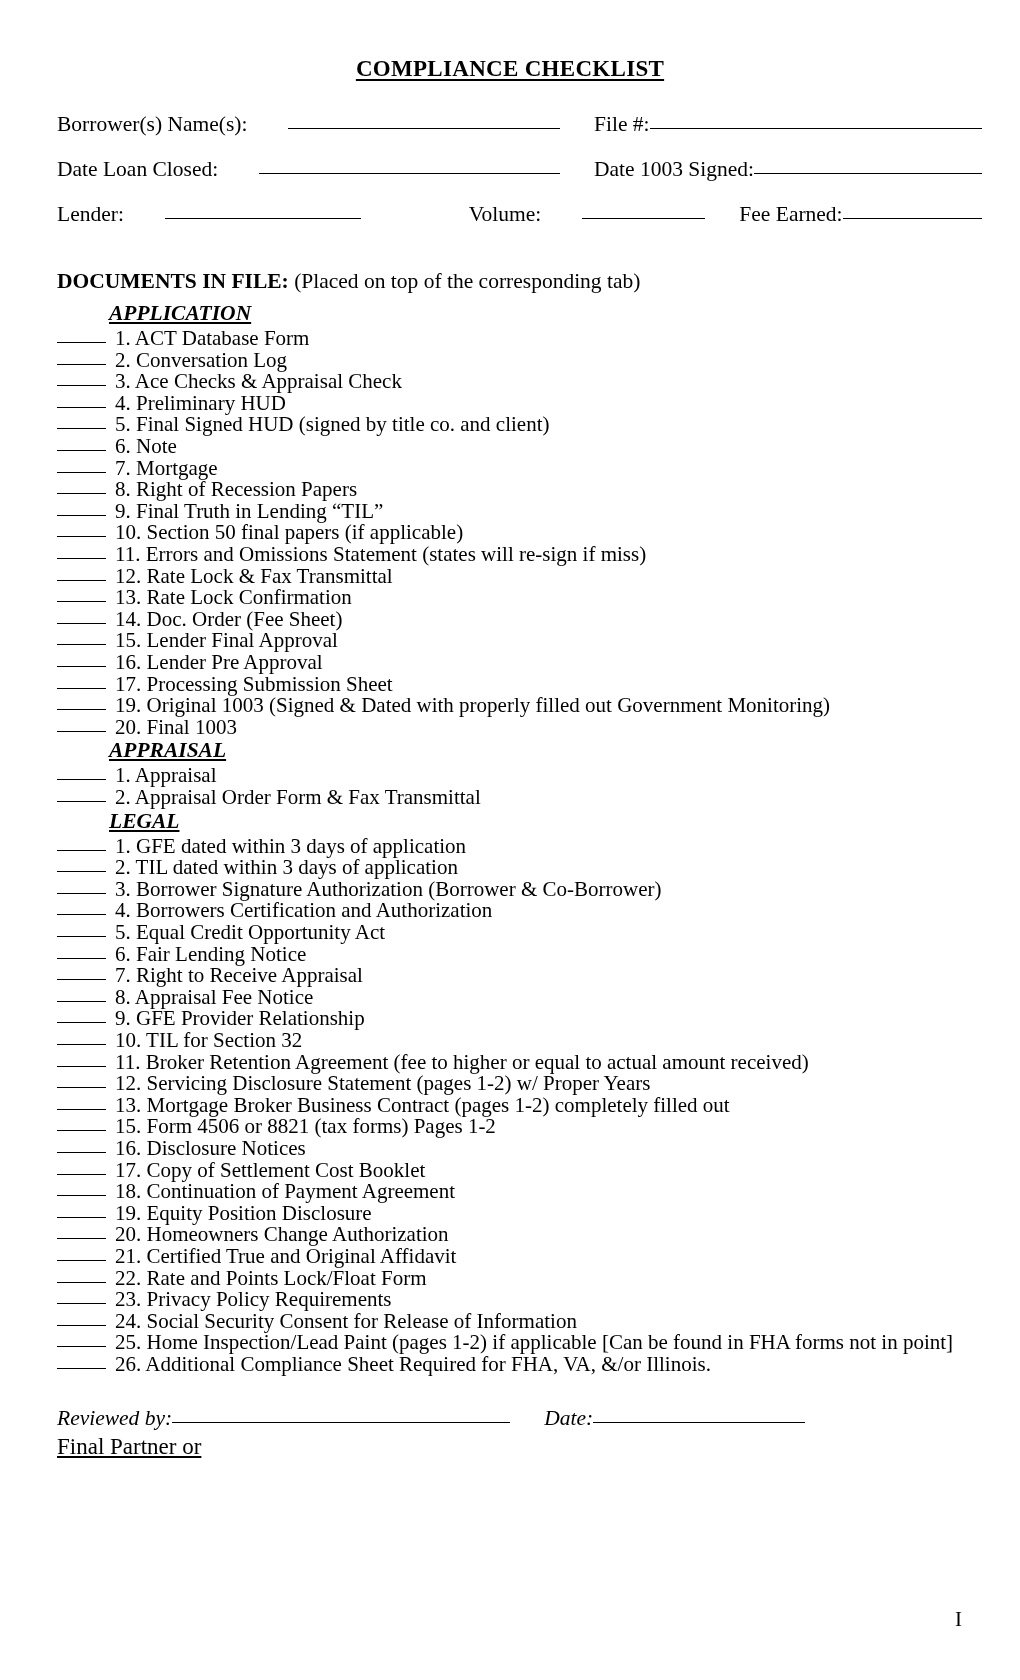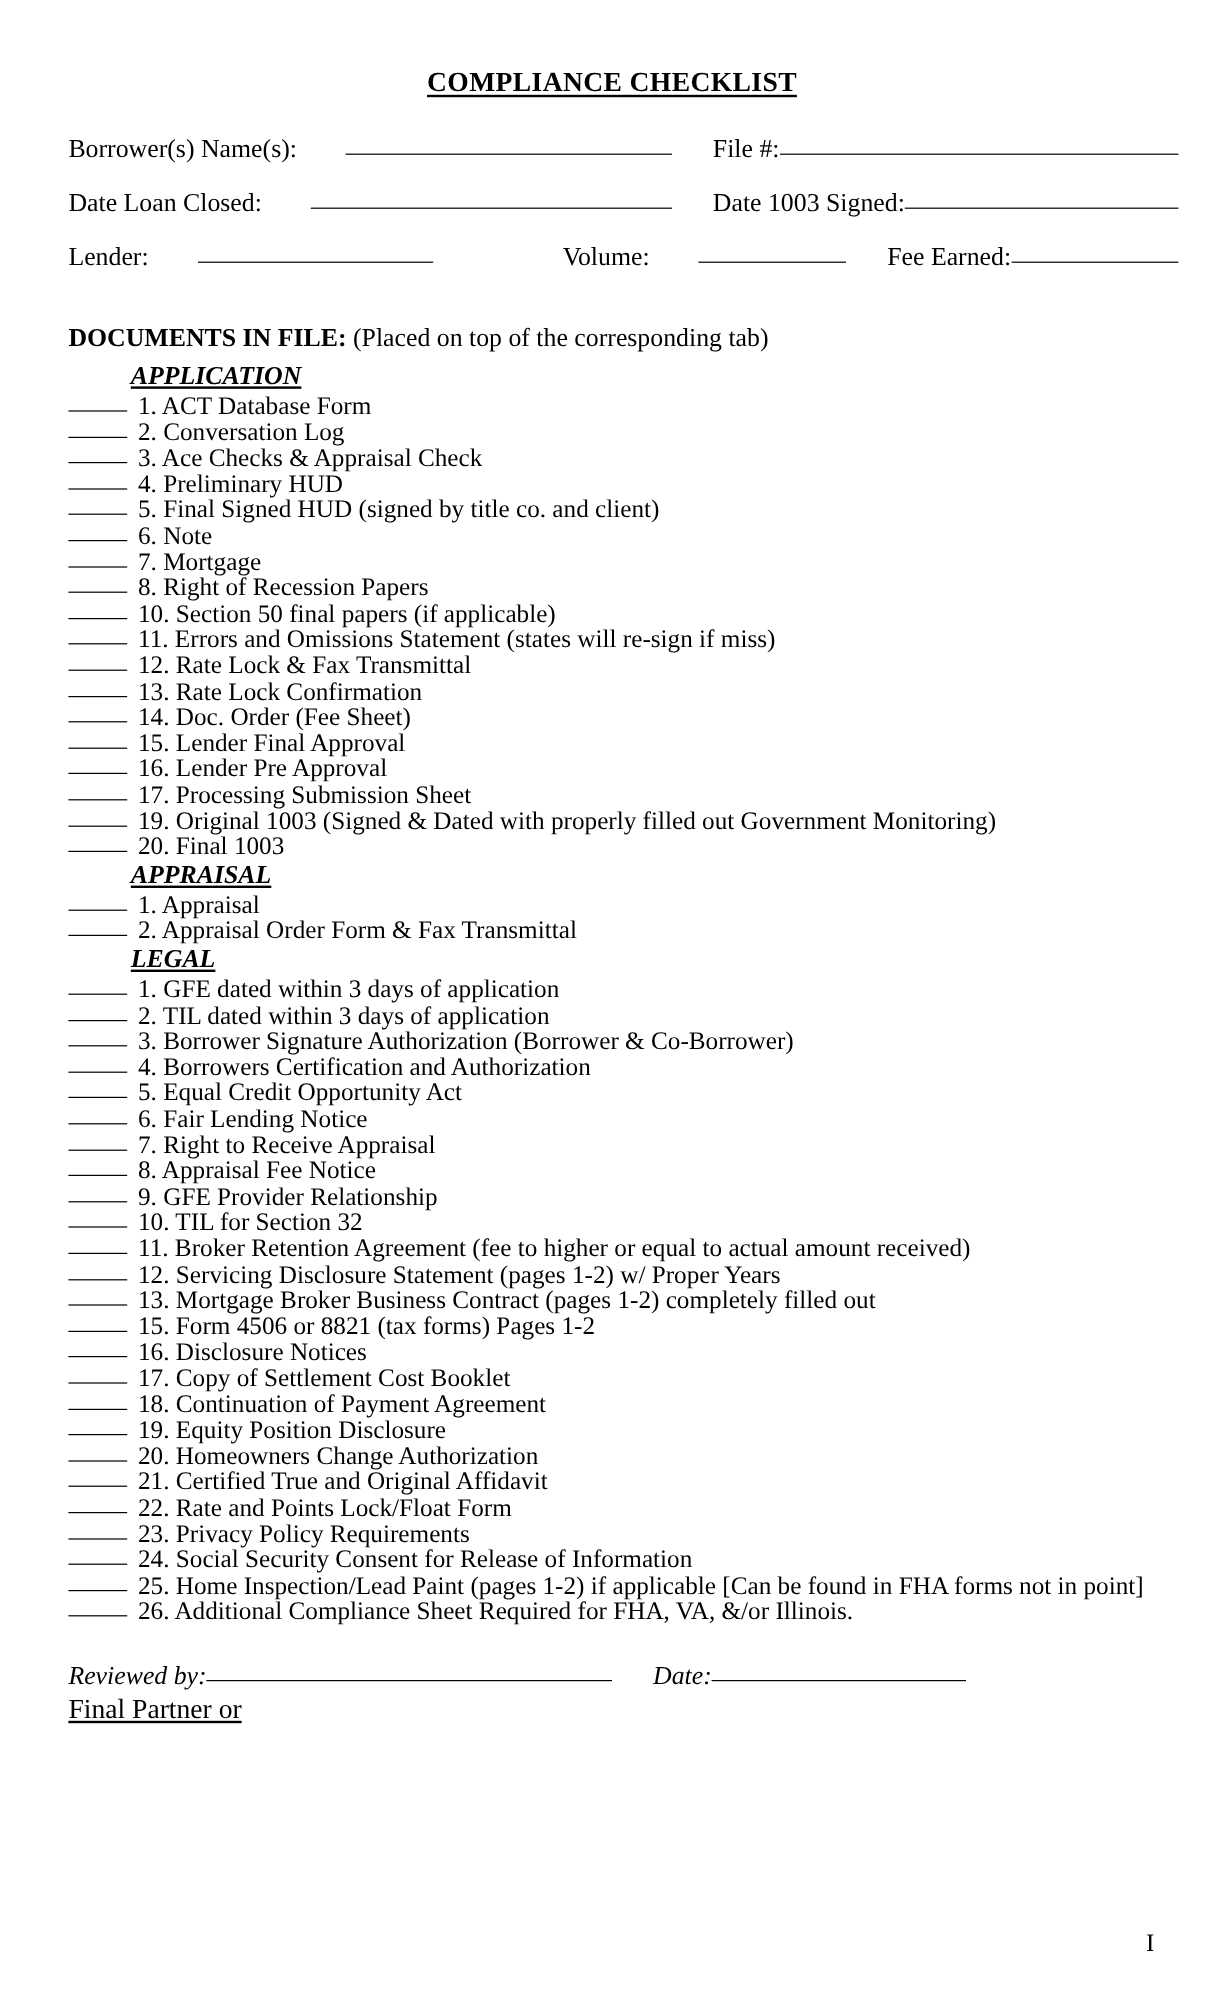--- a/index.html
+++ b/index.html
@@ -210,20 +210,24 @@
         <li class="check-item">
           <span class="blank"></span>
           <span class="item-text">7. Mortgage</span>
         </li>
         <li class="check-item">
           <span class="blank"></span>
           <span class="item-text">8. Right of Recession Papers</span>
         </li>
         <li class="check-item">
           <span class="blank"></span>
+          <span class="item-text">9. Final Truth in Lending “TIL”</span>
+        </li>
+        <li class="check-item">
+          <span class="blank"></span>
           <span class="item-text">10. Section 50 final papers (if applicable)</span>
         </li>
         <li class="check-item">
           <span class="blank"></span>
           <span class="item-text">11. Errors and Omissions Statement (states will re-sign if miss)</span>
         </li>
         <li class="check-item">
           <span class="blank"></span>
           <span class="item-text">12. Rate Lock &amp; Fax Transmittal</span>
         </li>

